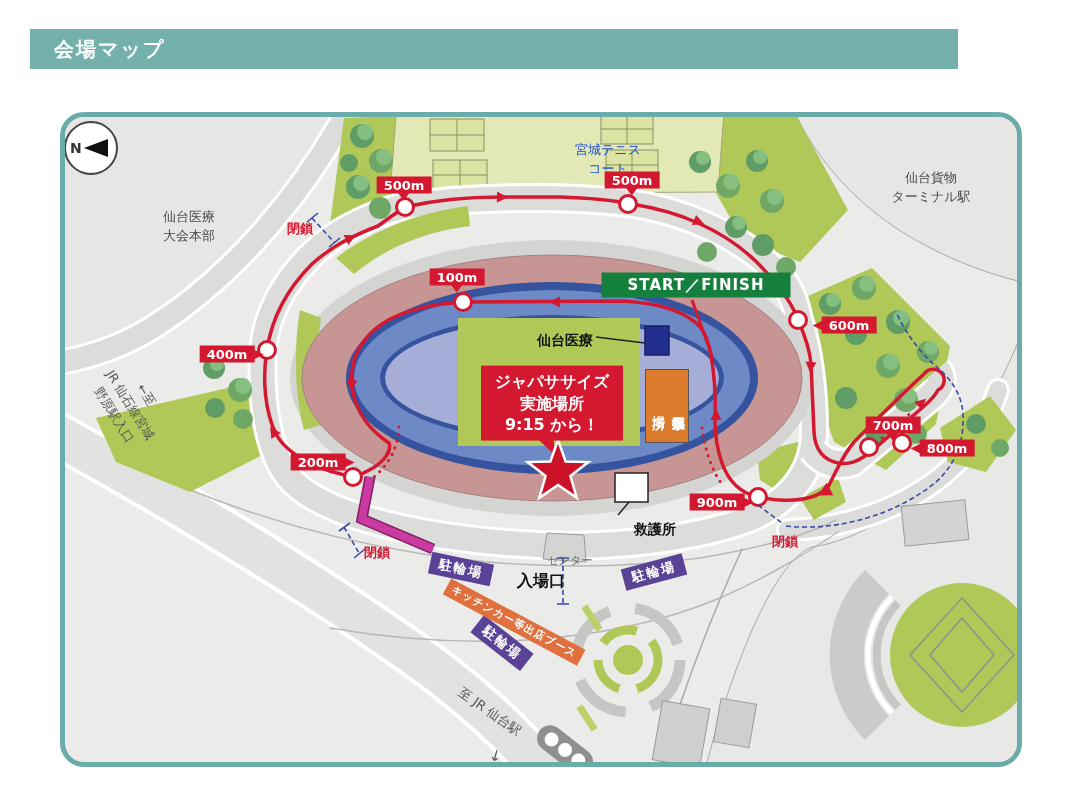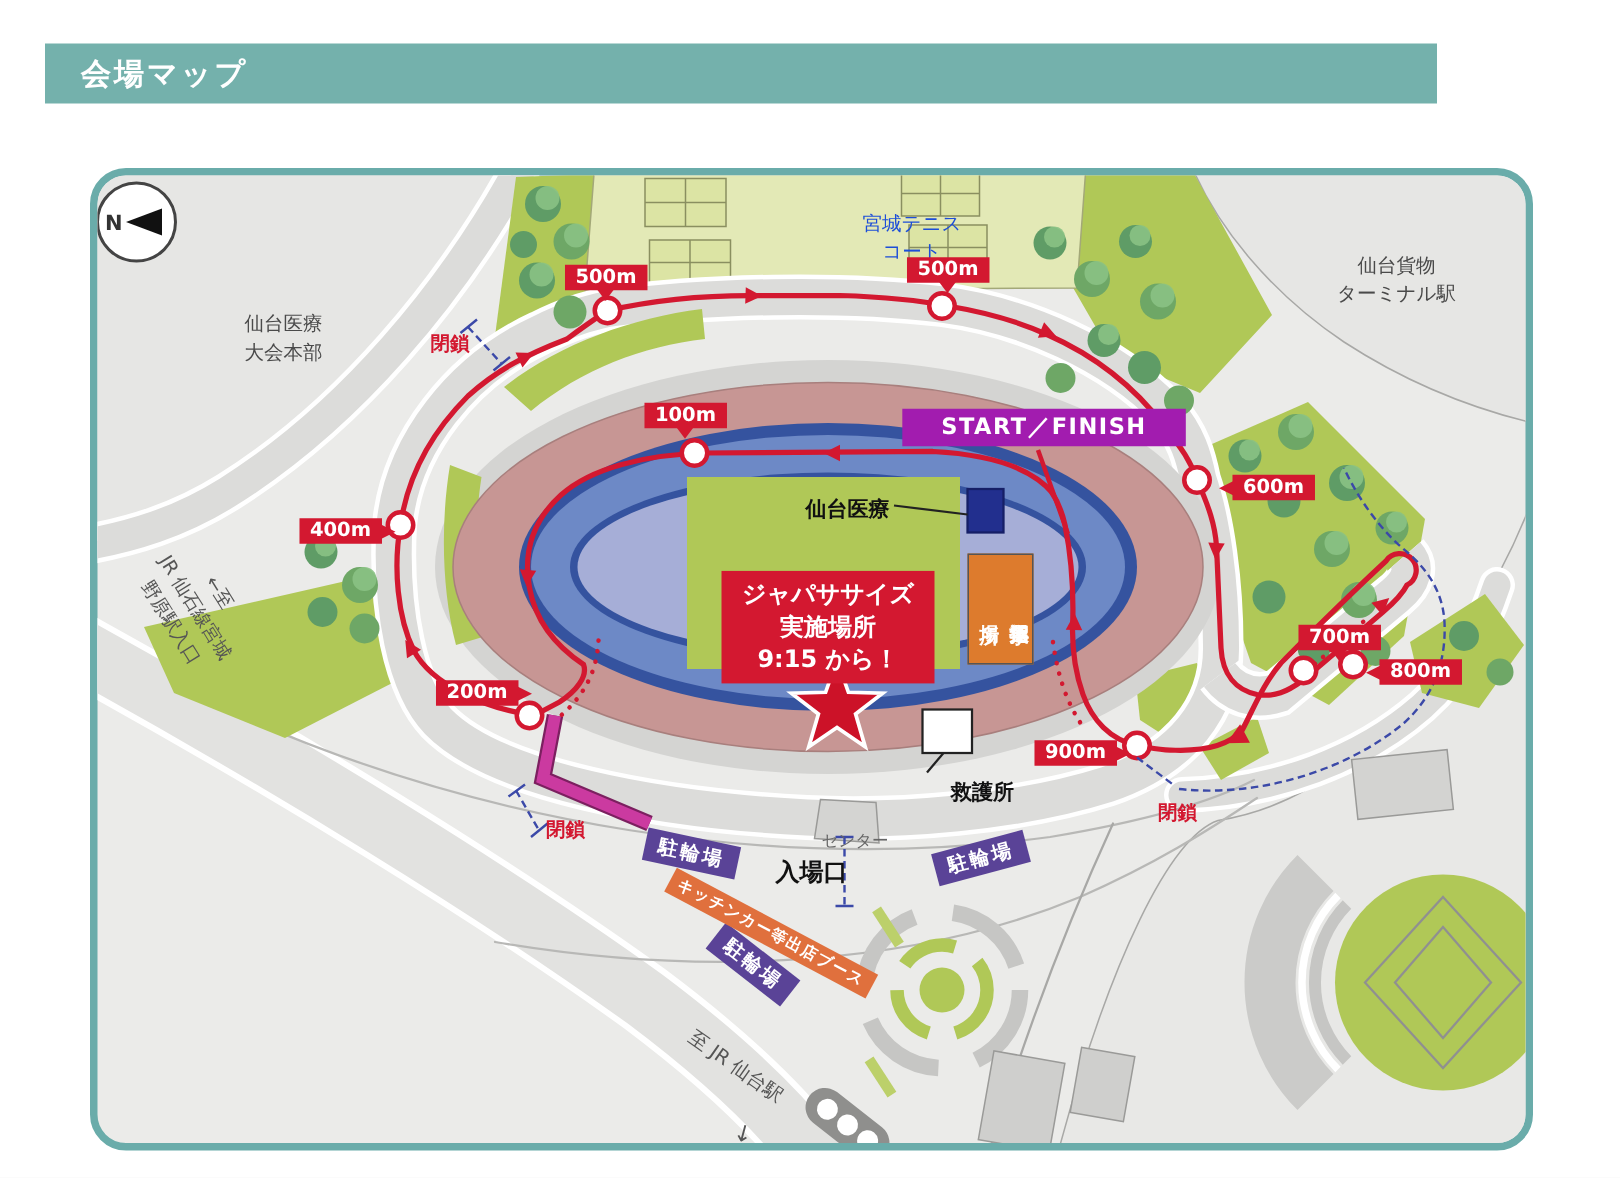--- a/index.html
+++ b/index.html
@@ -4,26 +4,26 @@
 <style>
   html,body{margin:0;padding:0;background:#ffffff;font-family:"DejaVu Sans",sans-serif;}
   #stage{position:relative;width:1080px;height:785px;background:#fff;overflow:hidden;}
   .header-bar{position:absolute;left:30px;top:29px;width:928px;height:40px;background:#74b1ac;}
   .header-bar .title{color:#fff;font-weight:bold;font-size:20px;line-height:40px;padding-left:24px;letter-spacing:2px;}
   .map{position:absolute;left:60px;top:112px;width:962px;height:655px;background:#ebebe9;border:5px solid #6aacaa;border-radius:24px;box-sizing:border-box;overflow:hidden;}
   .map svg{position:absolute;left:-5px;top:-5px;width:962px;height:655px;}
   .lbl{position:absolute;transform:translate(-50%,-50%);white-space:pre-line;text-align:center;line-height:1.45;color:#4a4a4a;font-size:13px;}
   .lbl.dark{color:#111;font-weight:bold;font-size:14px;white-space:nowrap;}
   .closure{position:absolute;transform:translate(-50%,-50%);color:#d31830;font-weight:bold;font-size:13px;white-space:nowrap;}
-  .event-box{position:absolute;transform:translate(-50%,-50%);width:138px;background:#d31830;color:#fff;font-weight:bold;font-size:16px;line-height:1.35;text-align:center;padding:5px 2px;white-space:pre-line;margin-top:15px;}
+  .event-box{position:absolute;transform:translate(-50%,-50%);width:138px;background:#d31830;color:#fff;font-weight:bold;font-size:16px;line-height:1.35;text-align:center;padding:5px 2px;white-space:pre-line;}
   .assembly-box{position:absolute;transform:translate(-50%,-50%);width:42px;height:68px;background:#dd7b2d;border:1.5px solid #555;color:#fff;font-weight:bold;font-size:13px;writing-mode:vertical-rl;line-height:20px;white-space:pre-line;text-align:center;padding:2px 0;}
   .banner{position:absolute;transform-origin:center;color:#fff;font-weight:bold;white-space:nowrap;}
   .banner.bike{background:#5a4397;font-size:13px;padding:2px 9px;letter-spacing:2px;}
   .banner.kitchen{background:#e0703d;font-size:10.5px;padding:2px 6px;letter-spacing:1px;}
-  .startfinish{position:absolute;transform:translate(-50%,-50%);background:#a21caf;color:#fff;font-weight:bold;font-size:15px;letter-spacing:1px;padding:3px 26px;white-space:nowrap;}
+  .startfinish{position:absolute;transform:translate(-50%,-50%);background:#15803d;color:#fff;font-weight:bold;font-size:15px;letter-spacing:1px;padding:3px 26px;white-space:nowrap;}
   .flag{position:absolute;transform:translate(-50%,-50%);background:#d31830;color:#fff;font-weight:bold;font-size:13px;padding:1px 7px;white-space:nowrap;}
   .flag span.pt{position:absolute;width:0;height:0;}
   .pt-down{left:50%;bottom:-7px;transform:translateX(-50%);border-left:6px solid transparent;border-right:6px solid transparent;border-top:8px solid #d31830;}
   .pt-right{right:-9px;top:50%;transform:translateY(-50%);border-top:5px solid transparent;border-bottom:5px solid transparent;border-left:10px solid #d31830;}
   .pt-left{left:-9px;top:50%;transform:translateY(-50%);border-top:5px solid transparent;border-bottom:5px solid transparent;border-right:10px solid #d31830;}
   .rot{transform:translate(-50%,-50%) rotate(var(--r));}
   .dir{position:absolute;color:#555;font-size:12.5px;white-space:pre-line;text-align:center;line-height:1.5;}
 </style>
 </head>
 <body>

